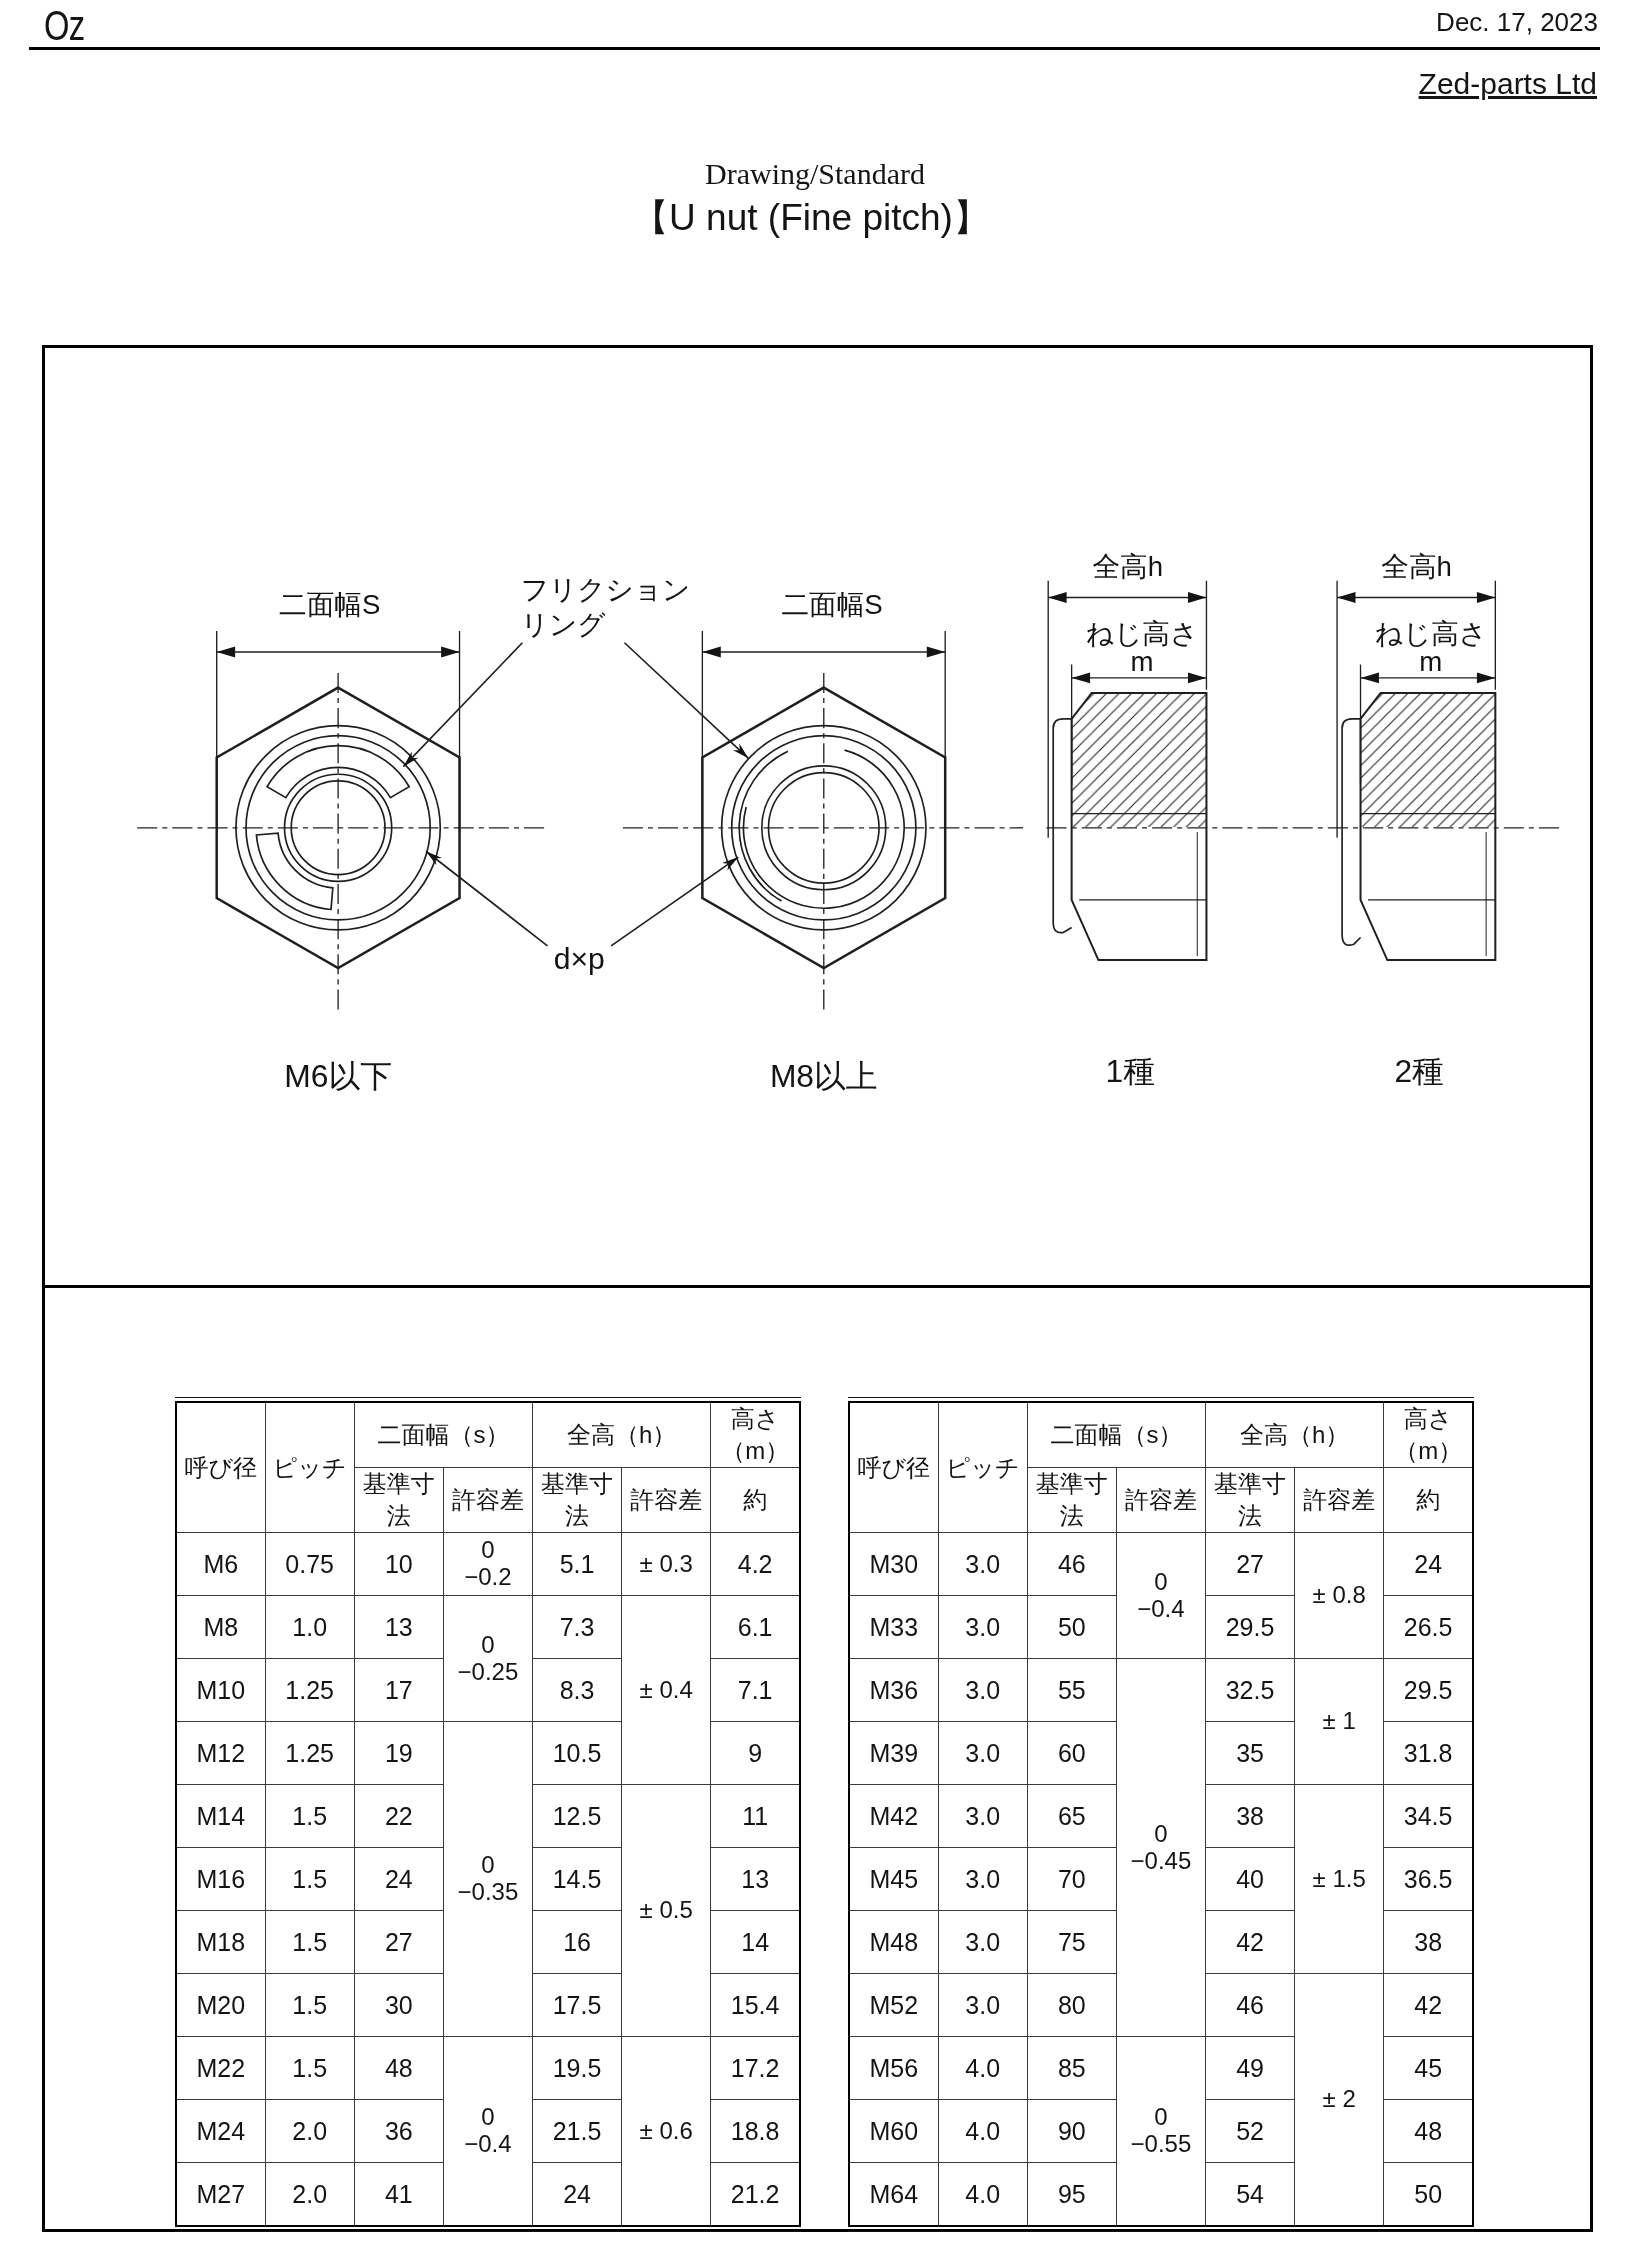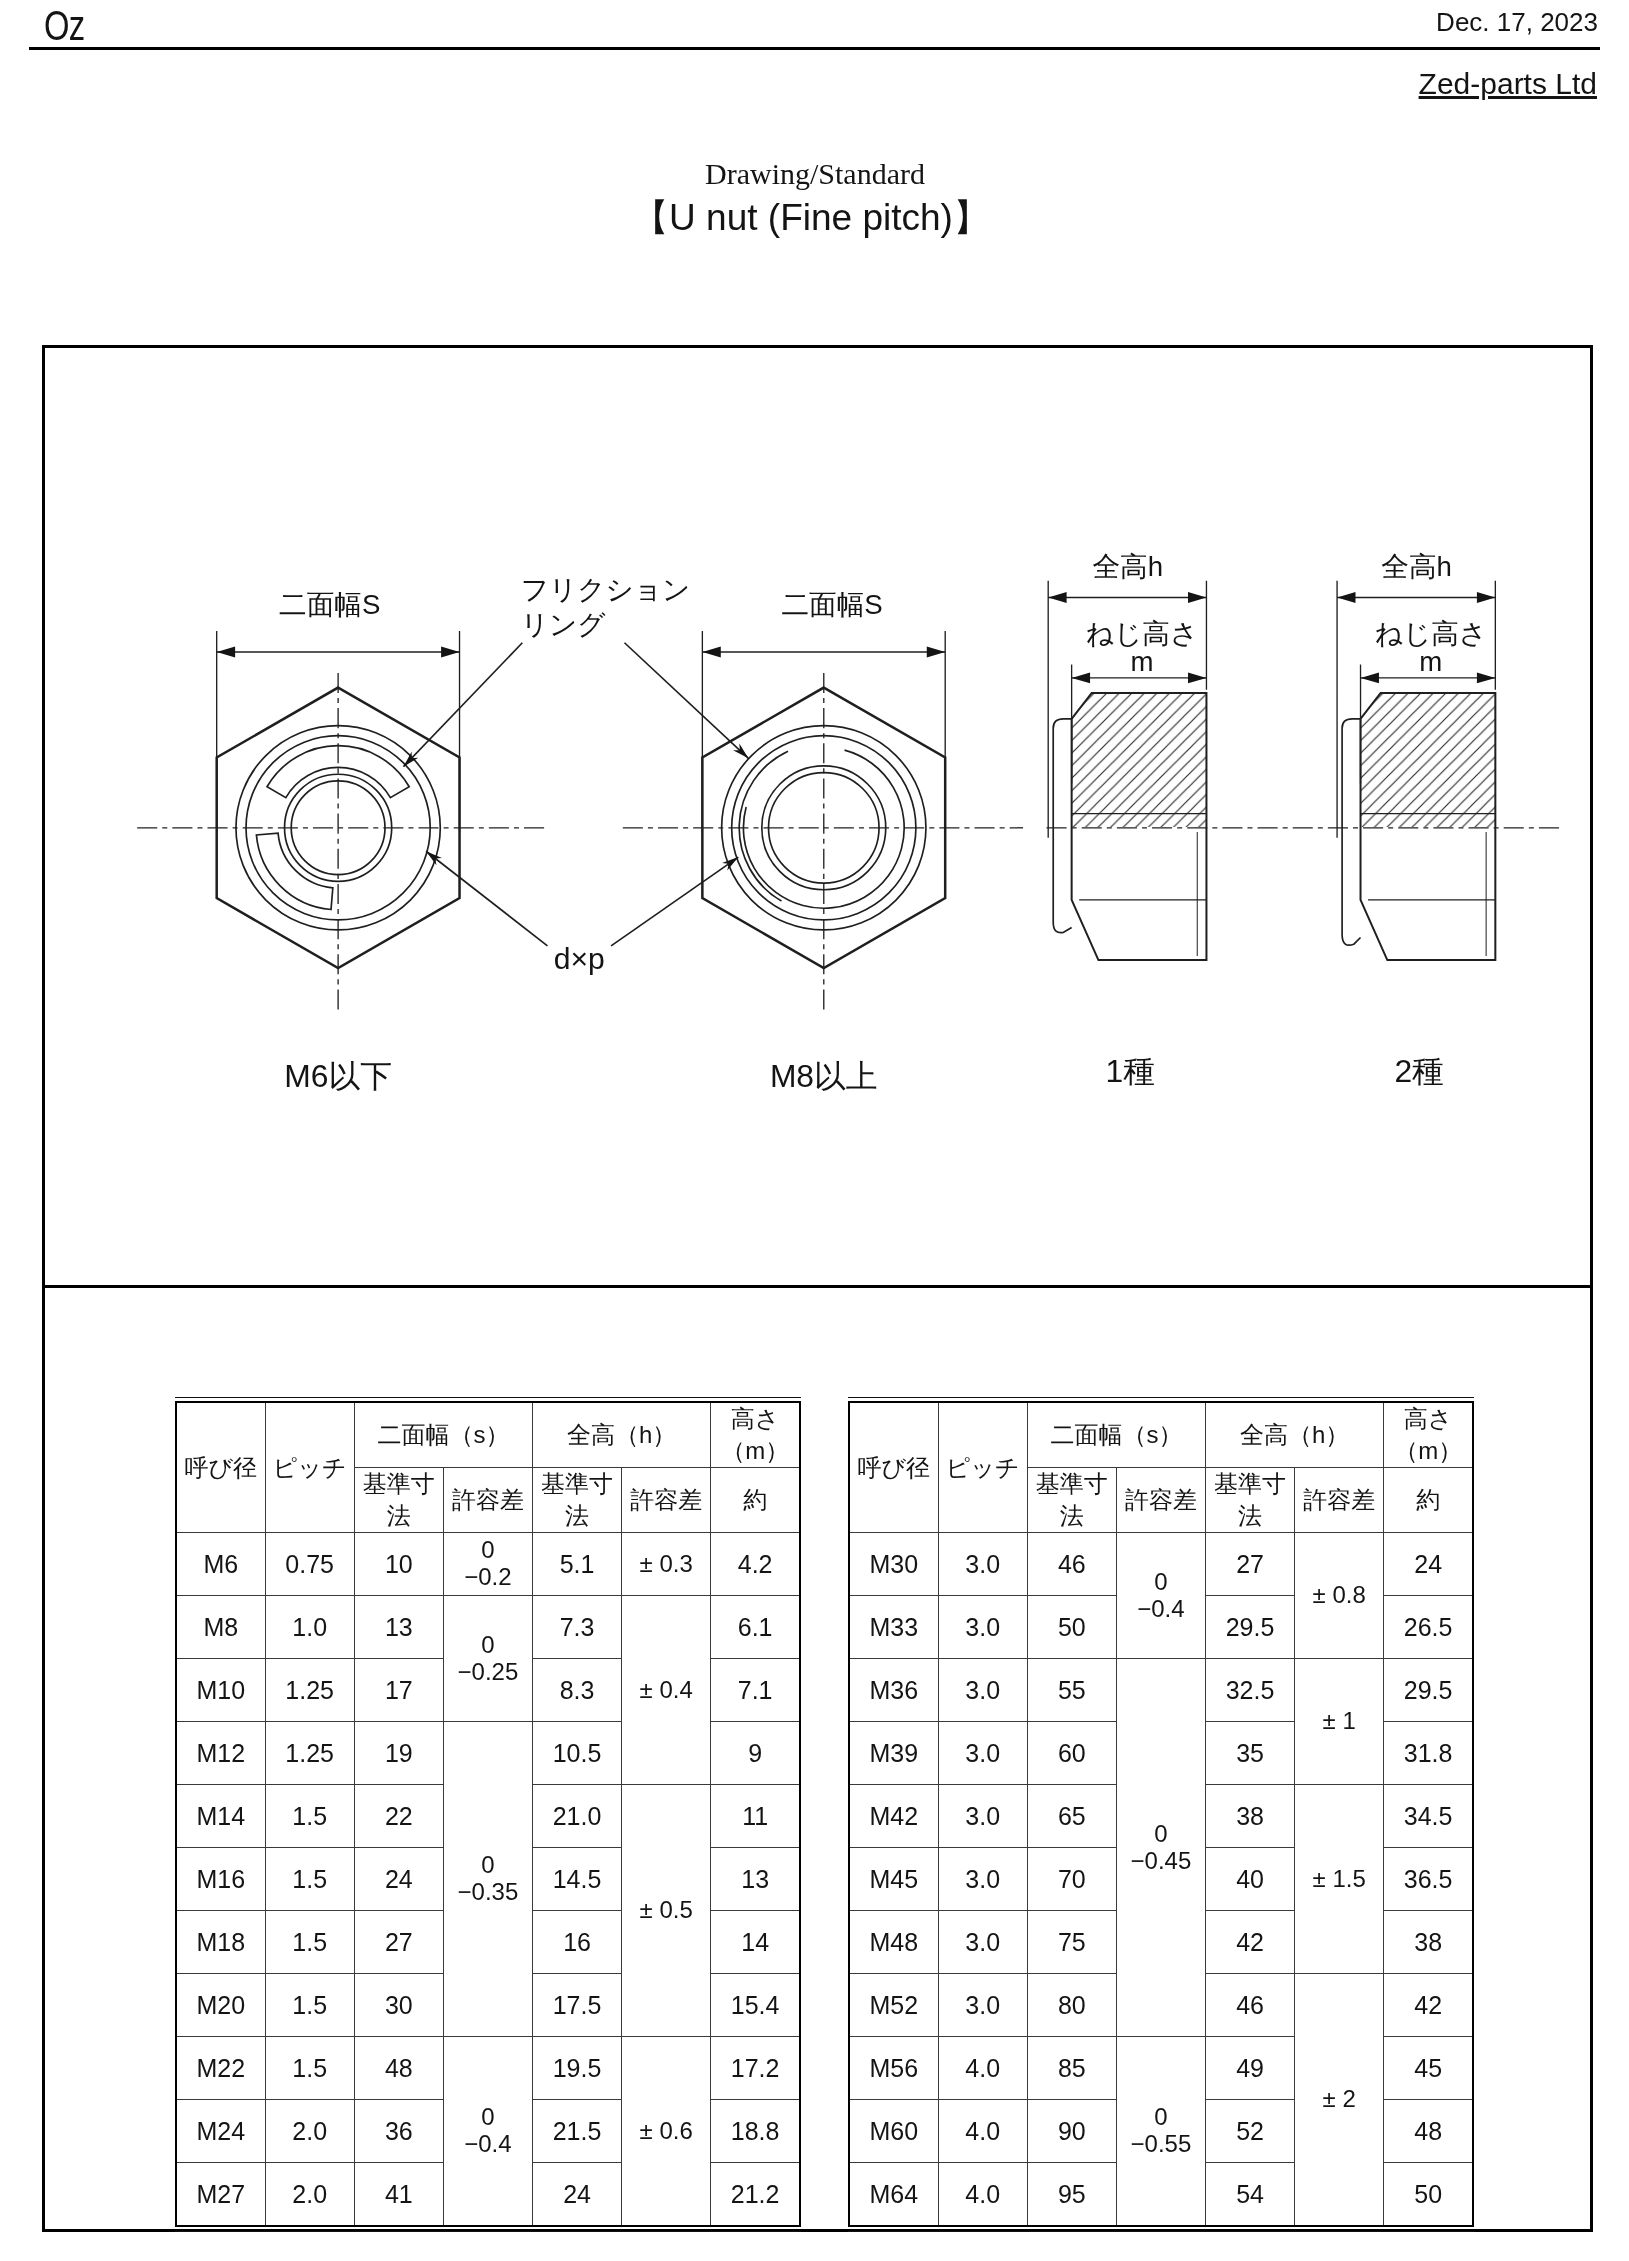--- a/index.html
+++ b/index.html
@@ -229,21 +229,21 @@
               <div>0</div>
               <div>−0.35</div>
             </td>
             <td>10.5</td>
             <td>9</td>
           </tr>
           <tr>
             <td>M14</td>
             <td>1.5</td>
             <td>22</td>
-            <td>21.0</td>
+            <td>12.5</td>
             <td class="tol" rowspan="4">
               <div>± 0.5</div>
             </td>
             <td>11</td>
           </tr>
           <tr>
             <td>M16</td>
             <td>1.5</td>
             <td>24</td>
             <td>14.5</td>

